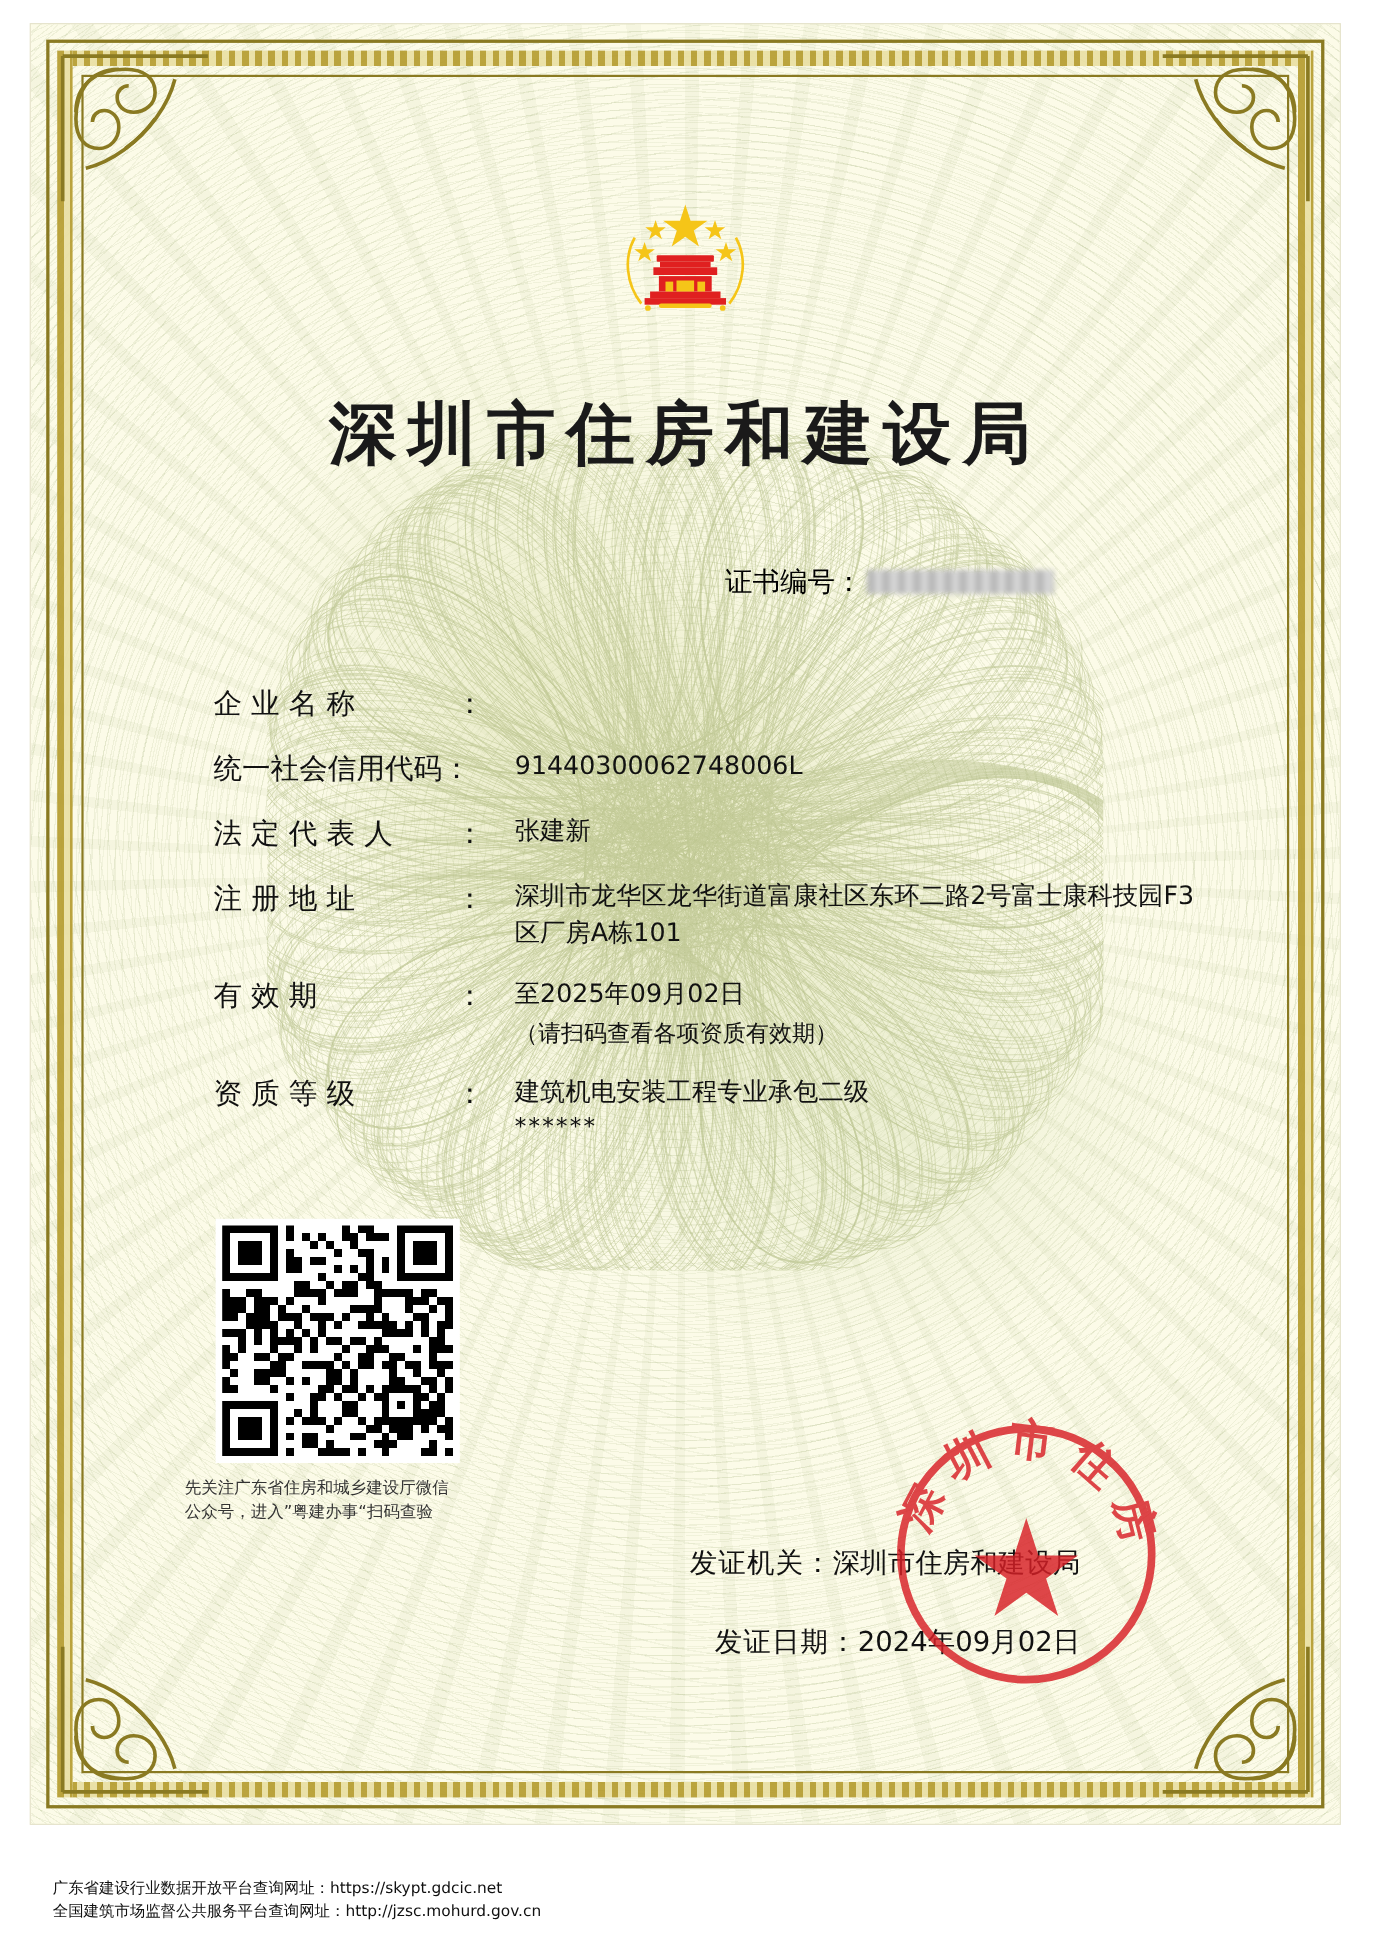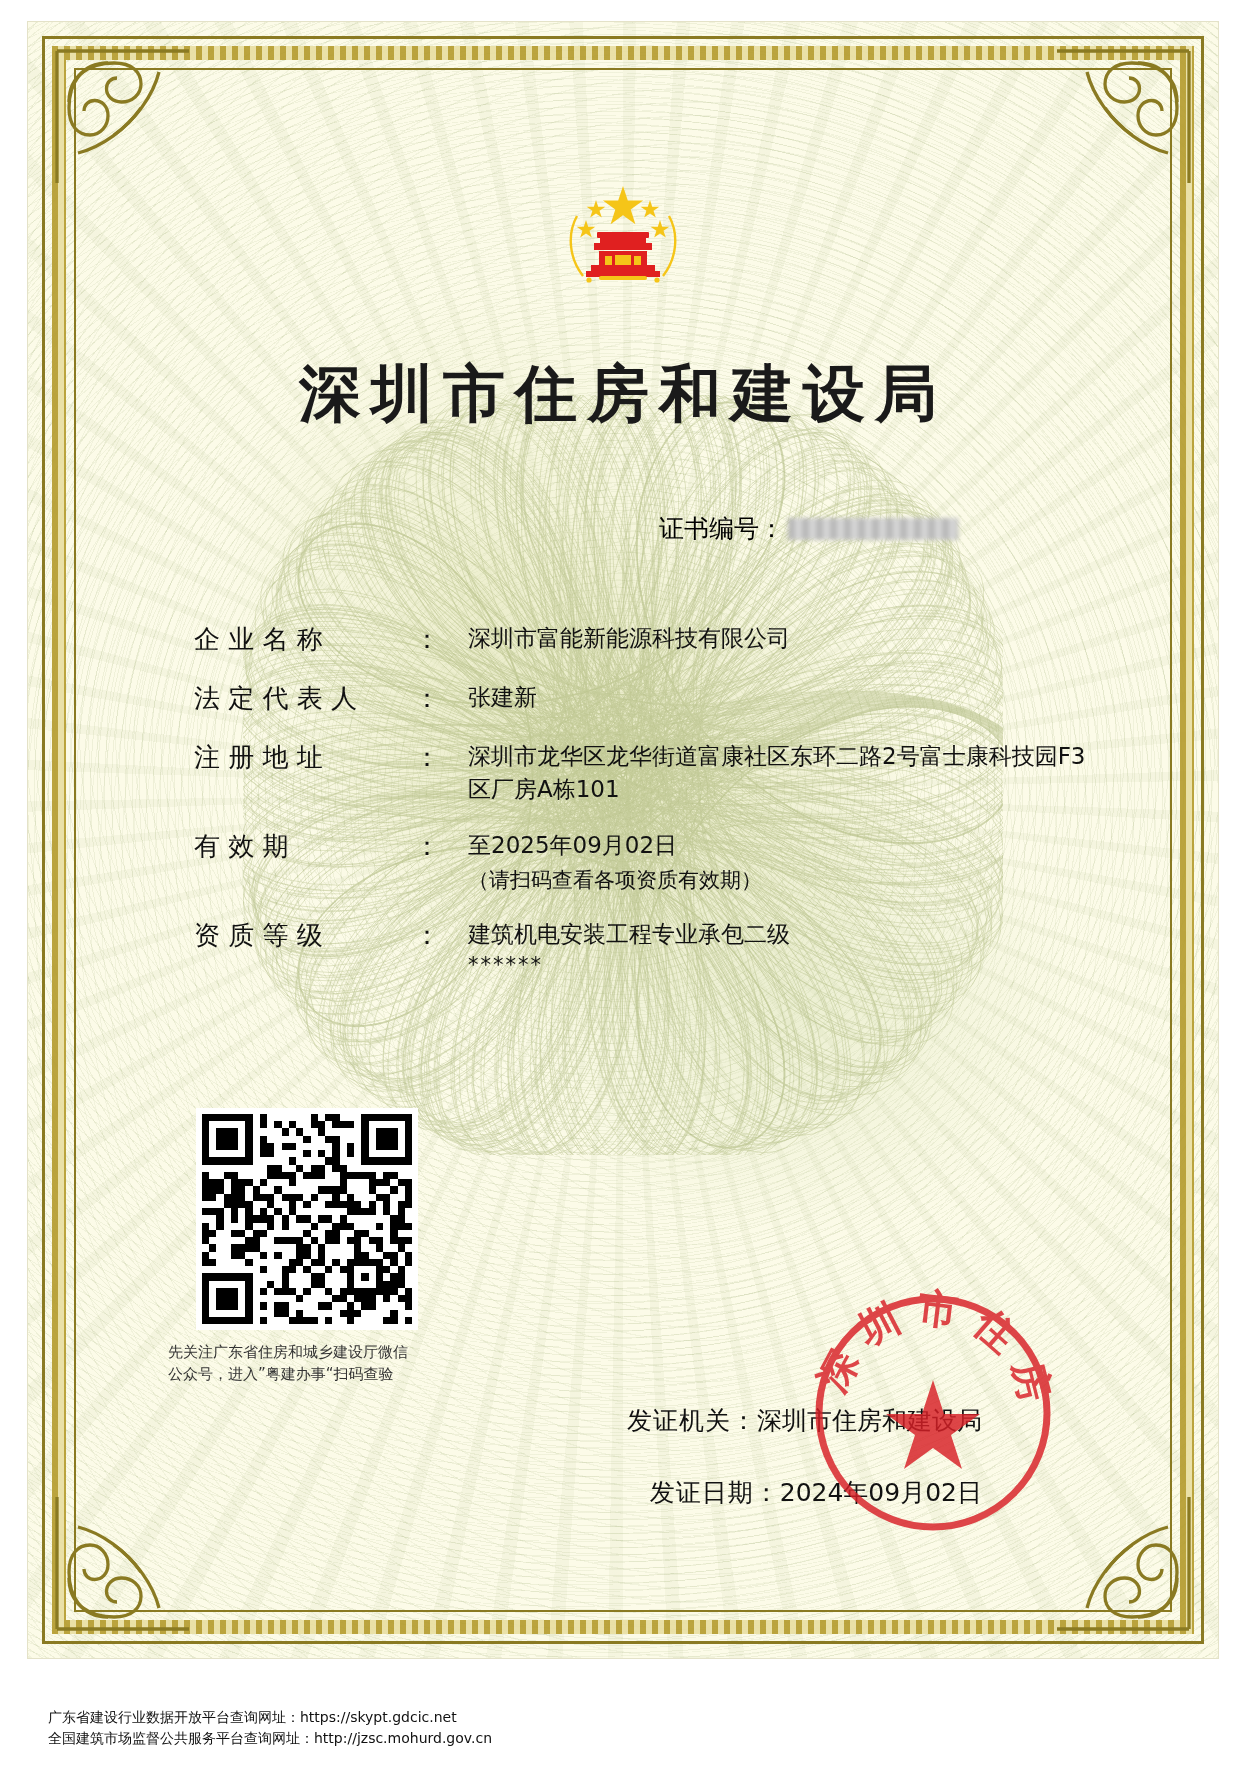--- a/index.html
+++ b/index.html
@@ -253,23 +253,28 @@
     <span>证书编号：</span><span class="redact"></span>
   </div>
 
   <div class="fields">
 
     <div class="row">
       <div class="lab">
         <span>企 业 名 称</span>
         <span>：</span>
       </div>
-      <div class="val">深圳市富能新能源科技有限公司</div>
     </div>
 
+    <div class="row">
+      <div class="lab wide">
+        <span>统一社会信用代码</span><span>：</span>
+      </div>
+      <div class="val">91440300062748006L</div>
+    </div>
 
     <div class="row">
       <div class="lab">
         <span>法 定 代 表 人</span>
         <span>：</span>
       </div>
       <div class="val">张建新</div>
     </div>
 
     <div class="row">

